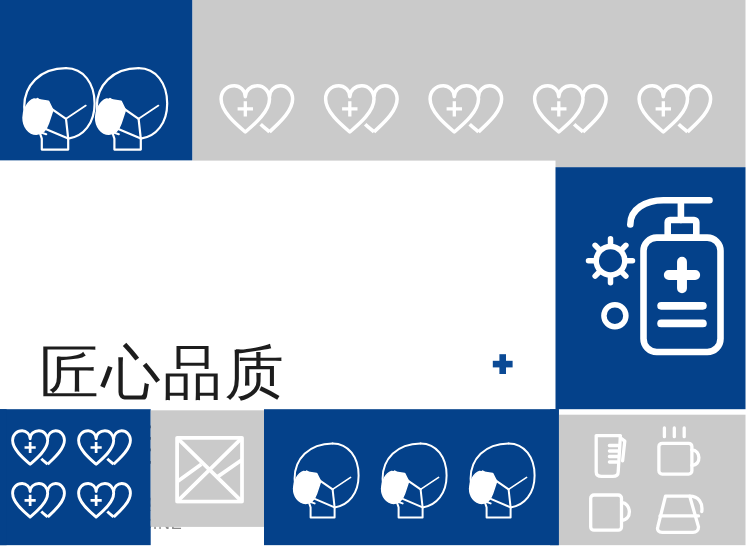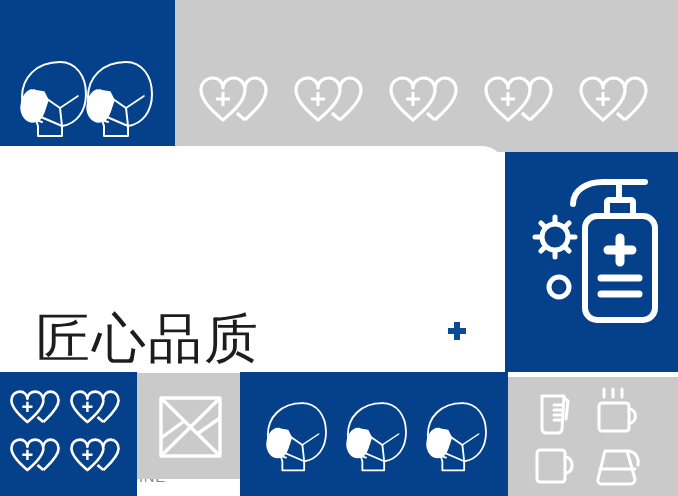--- a/index.html
+++ b/index.html
@@ -18,21 +18,21 @@
   .panel{position:absolute;}
   .p-blue{background:#04418a;}
   .p-gray{background:#cacaca;}
   .p-white{background:#ffffff;}
 
   
   #tl-blue{left:0;top:0;width:175px;height:146px;}
   
   #tg-band{left:175px;top:0;width:503px;height:152px;}
   
-  #mid-card{left:0;top:146px;width:505px;height:226px;border-radius:23px;}
+  #mid-card{left:0;top:146px;width:505px;height:226px;}
   
   #mr-blue{left:505px;top:152px;width:173px;height:220px;}
   
   #bl-blue{left:0;top:372px;width:137px;height:124px;}
   
   #bm-gray{left:137px;top:373px;width:103px;height:106px;}
   
   #bm-blue{left:240px;top:372px;width:268px;height:124px;}
   
   #br-gray{left:508px;top:377px;width:170px;height:119px;}

